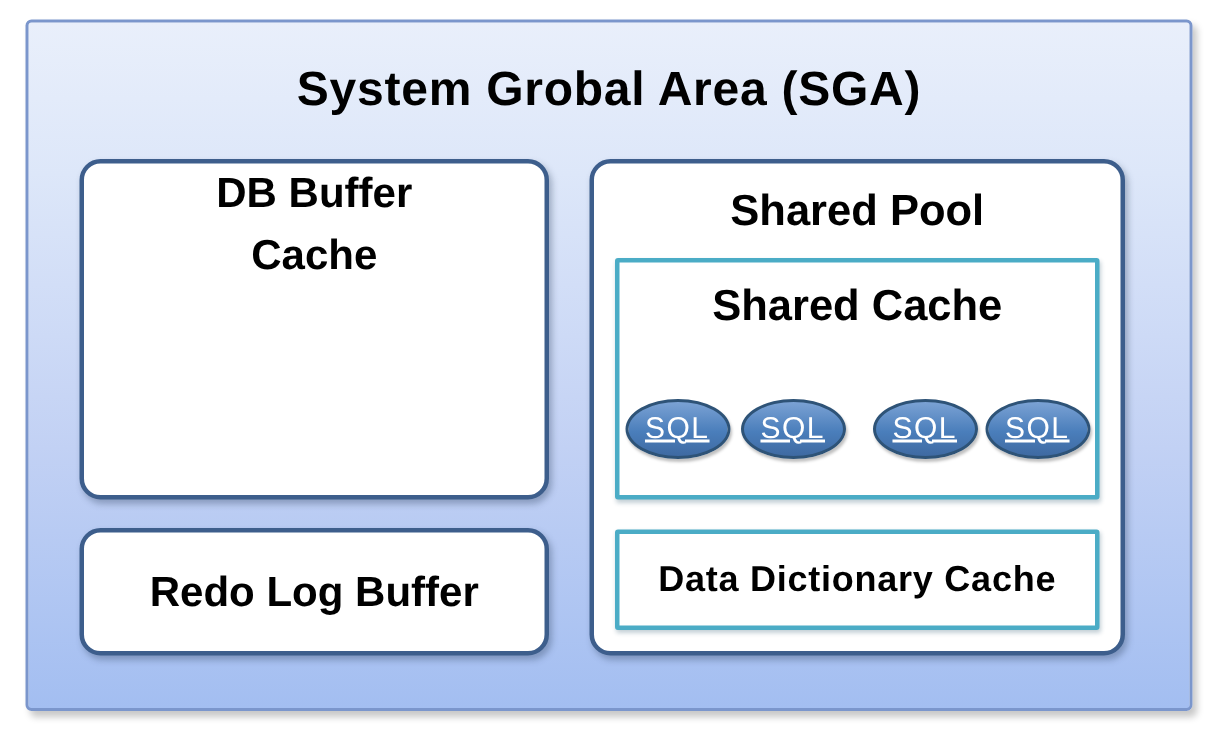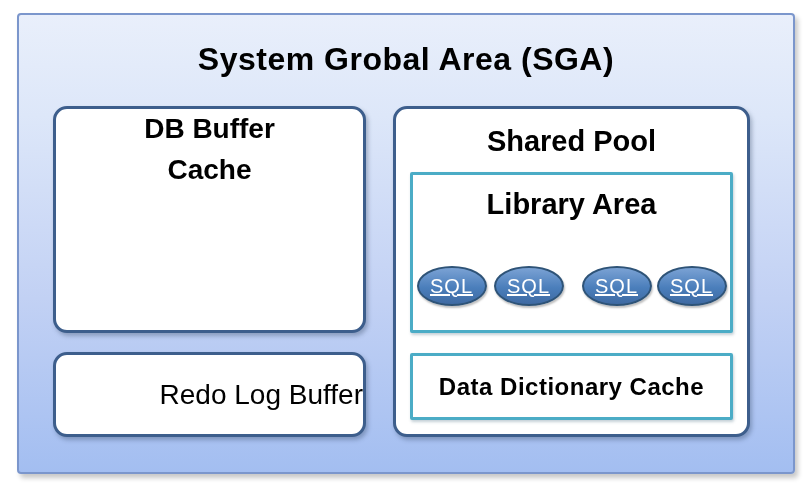--- a/index.html
+++ b/index.html
@@ -67,24 +67,24 @@
     line-height: 1.45;
     white-space: pre-line;
   }
   .box-redo {
     left: 34px;
     top: 337px;
     width: 313px;
     height: 85px;
     display: flex;
     align-items: center;
-    justify-content: flex-end;
+    justify-content: center;
     text-align: center;
     font-size: 28px;
-    font-weight: 400;
+    font-weight: 700;
   }
   .box-shared {
     left: 374px;
     top: 91px;
     width: 357px;
     height: 331px;
   }
   .shared-label {
     position: absolute;
     top: 17px;
@@ -180,21 +180,21 @@
 
     <div class="navy-box box-redo">
       <span>Redo Log Buffer</span>
     </div>
 
     <div class="navy-box box-shared">
 
       <div class="shared-label">Shared Pool</div>
 
       <div class="teal-box box-library">
-        <div class="library-label">Library Area</div>
+        <div class="library-label">Shared Cache</div>
         <div class="ovals-row">
           <div class="sql-oval">
             <span>SQL</span>
           </div>
           <div class="sql-oval">
             <span>SQL</span>
           </div>
           <div class="sql-oval">
             <span>SQL</span>
           </div>

